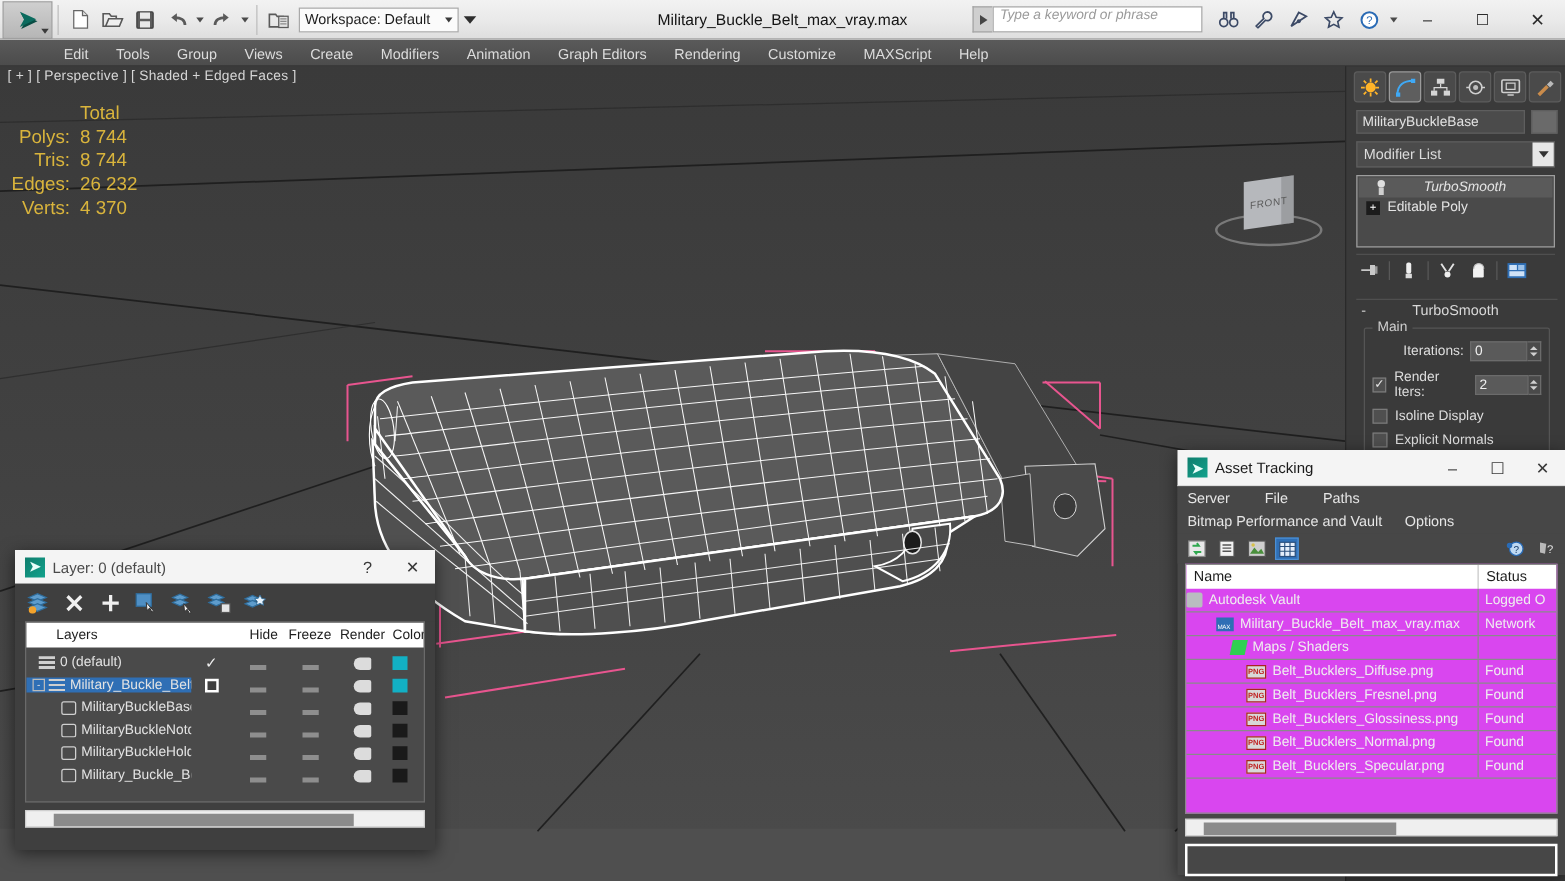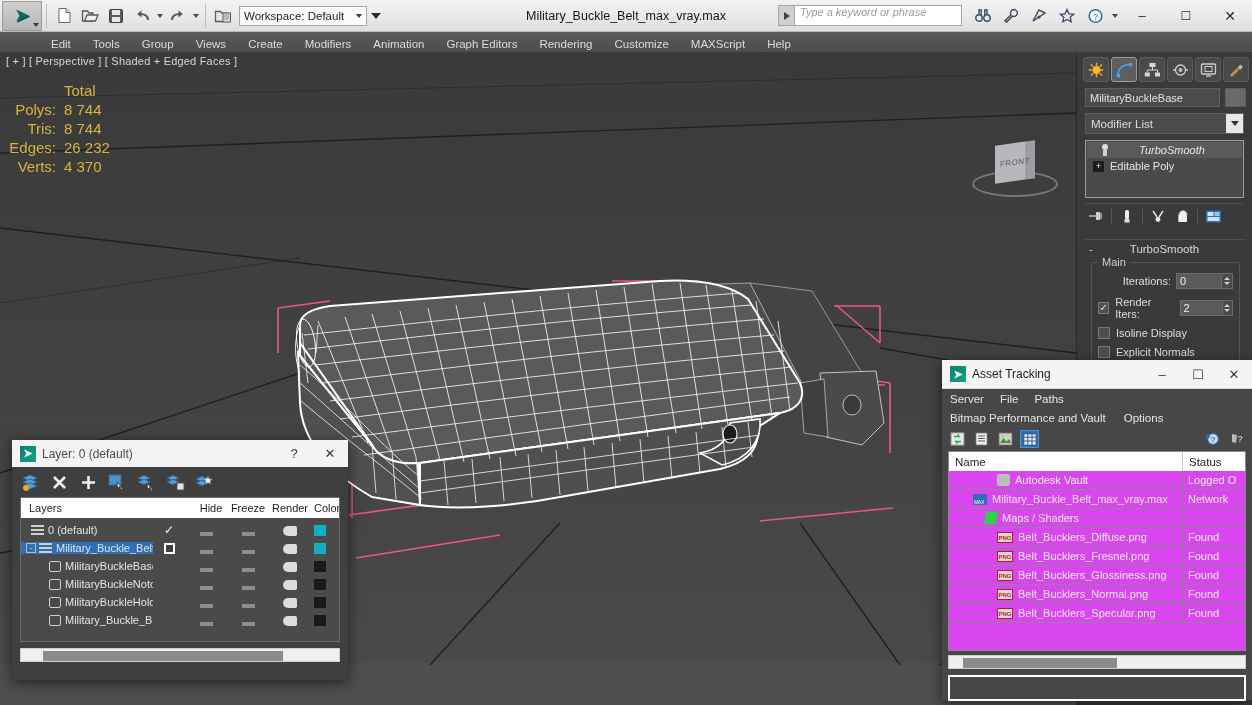--- a/index.html
+++ b/index.html
@@ -168,21 +168,21 @@
   }
   .dlg-title .ico { width: 16px; height: 16px; margin-right: 6px;
      background: linear-gradient(135deg,#0f7d6d,#13a28c); display:flex;align-items:center;justify-content:center;
      color:#eafffb; font-size:11px; font-weight:bold; }
   .dlg-btns { margin-left: auto; display: flex; align-items: center; height: 29px; }
   .dbtn { width: 36px; height: 28px; display:flex; align-items:center; justify-content:center;
      font-size: 13px; color: #3a3a3a; }
 
   
   #assetdlg { left: 942px; top: 360px; width: 310px; height: 340px; background: #474747; }
-  .at-menu { height: 19px; display:flex; align-items:center; padding-left: 8px; gap: 16px;
+  .at-menu { height: 19px; display:flex; align-items:center; padding-left: 8px; gap: 28px;
      font-size: 11.5px; color: #e6e6e6; background: #474747; }
   .at-menu2 { height: 19px; display:flex; align-items:center; padding-left: 8px; gap: 18px;
      font-size: 11.5px; color: #e6e6e6; background: #474747; }
   .at-tools { height: 24px; background: #474747; display:flex; align-items:center; padding: 0 6px; gap: 5px; }
   .at-ti { width: 19px; height: 18px; display:flex;align-items:center;justify-content:center; }
   .at-ti.sel { background: #2f6fb5; border: 1px solid #4b8fd4; }
   .at-grid { margin: 0 6px; background: #d946ef; border: 1px solid #8a8a8a; height: 200px; position: relative; overflow:hidden;}
   .at-head { display:flex; height: 19px; background: #fff; }
   .at-head .c1 { flex: 1; font-size: 11.5px; color: #1d1d1d; display:flex; align-items:center; padding-left: 6px;
      border-right: 1px solid #c8c8c8; }
@@ -206,21 +206,21 @@
 
   
   #layerdlg { left: 12px; top: 440px; width: 336px; height: 240px; background: #3f3f3f; }
   .ly-title { height: 27px; background: #f4f4f4; display:flex; align-items:center; padding-left: 8px;
      font-size: 12px; color: #4a4a4a; }
   .ly-tools { height: 30px; background: #3f3f3f; display:flex; align-items:center; padding: 0 8px; gap: 9px; }
   .ly-ti { width: 20px; height: 20px; display:flex; align-items:center; justify-content:center; }
   .ly-grid { margin: 0 8px; background: #4a4a4a; border: 1px solid #6a6a6a; height: 145px; overflow: hidden; }
   .ly-head { display: flex; height: 20px; background: #fff; }
   .ly-head .h { font-size: 11px; color: #1d1d1d; display:flex; align-items:center; }
-  .ly-head .hL { flex: 1; padding-left: 8px; }
+  .ly-head .hL { flex: 1; padding-left: 24px; }
   .ly-head .hHide { width: 32px; justify-content:center; }
   .ly-head .hFreeze { width: 42px; justify-content:center; }
   .ly-head .hRender { width: 42px; justify-content:center; }
   .ly-head .hColor { width: 28px; padding-left: 3px; }
   .ly-row { display:flex; height: 18px; align-items:flex-end; }
   .ly-row .nmc { flex: 1; display:flex; align-items:center; font-size: 11px; color: #e3e3e3; overflow:hidden; white-space:nowrap;}
   .ly-row.sel .nmc { background: #2f6fb5; }
   .ly-row .hidec { width: 32px; display:flex;align-items:center;justify-content:center; }
   .ly-row .frzc { width: 42px; display:flex;align-items:center;justify-content:center; }
   .ly-row .rndc { width: 42px; display:flex;align-items:center;justify-content:center; }
@@ -744,21 +744,21 @@
       </span>
     </div>
 
     <div class="at-grid">
       <div class="at-head">
         <div class="c1">Name</div>
         <div class="c2">Status</div>
       </div>
       <div id="atrows">
           <div class="at-row">
-            <div class="c1" style=" margin-left: 48px;">
+            <div class="c1" style="">
               <span class="ico-vault"></span>
               <span class="nm">Autodesk Vault</span>
             </div>
             <div class="c2">Logged O</div>
           </div>
           <div class="at-row">
             <div class="c1" style="padding-left: 24px;">
               <span class="ico-max"></span>
               <span class="nm">Military_Buckle_Belt_max_vray.max</span>
             </div>

